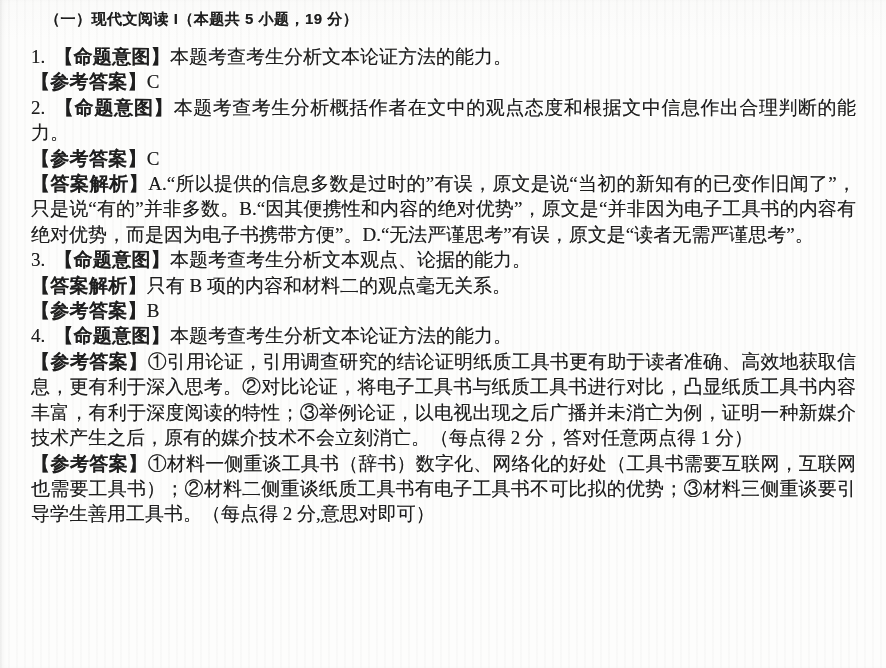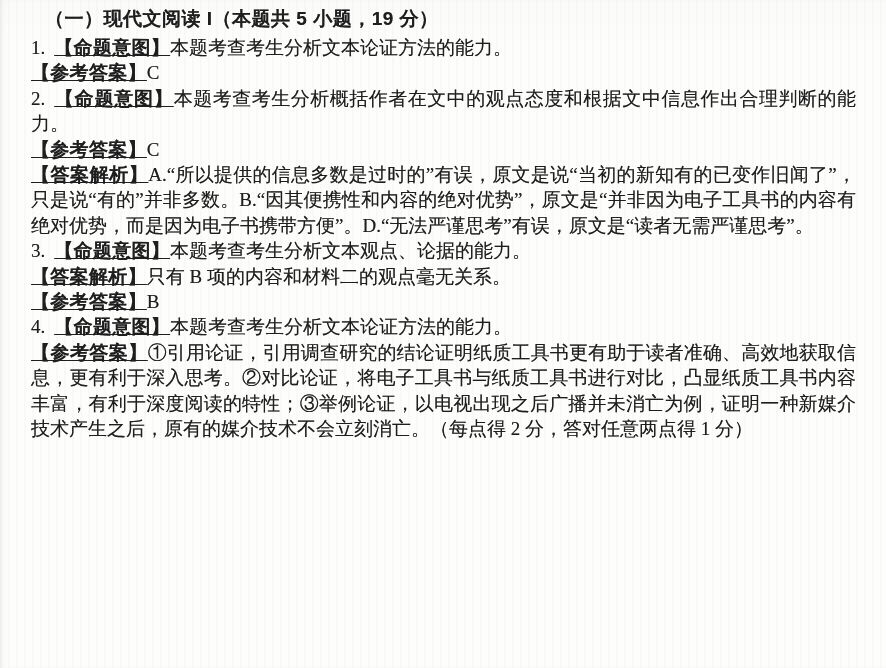--- a/index.html
+++ b/index.html
@@ -21,40 +21,39 @@
     font-family: "Liberation Serif", serif;
     font-size: 19px;
     line-height: 25.4px;
     -webkit-font-smoothing: antialiased;
   }
   .doc {
     padding: 5px 30px 0 31px;
     text-shadow: 0 0 0.5px rgba(40,40,40,0.55);
   }
   .title {
-    margin: 0 0 3px 14px;
+    margin: 0 0 12px 14px;
     font-family: "Liberation Sans", sans-serif;
     font-weight: 700;
-    font-size: 19px;
+    font-size: 15px;
     line-height: 27px;
     letter-spacing: 0.5px;
   }
   .para {
     margin: 0;
     text-align: justify;
     text-justify: inter-ideograph;
   }
   .qnum {
     margin-right: 9px;
   }
   .label {
     font-family: "Liberation Sans", sans-serif;
     font-weight: 700;
     letter-spacing: 0.3px;
-    text-decoration: underline;
   }
 </style>
 </head>
 <body>
 
 <div class="doc">
 
   <h1 class="title">（一）现代文阅读 I（本题共 5 小题，19 分）</h1>
 
   <p class="para"><span class="qnum">1.</span><b class="label">【命题意图】</b><span>本题考查考生分析文本论证方法的能力。</span></p>
@@ -64,14 +63,15 @@
   <p class="para"><b class="label">【参考答案】</b><span>C</span></p>
   <p class="para"><b class="label">【答案解析】</b><span>A.“所以提供的信息多数是过时的”有误，原文是说“当初的新知有的已变作旧闻了”，只是说“有的”并非多数。B.“因其便携性和内容的绝对优势”，原文是“并非因为电子工具书的内容有绝对优势，而是因为电子书携带方便”。D.“无法严谨思考”有误，原文是“读者无需严谨思考”。</span></p>
 
   <p class="para"><span class="qnum">3.</span><b class="label">【命题意图】</b><span>本题考查考生分析文本观点、论据的能力。</span></p>
   <p class="para"><b class="label">【答案解析】</b><span>只有 B 项的内容和材料二的观点毫无关系。</span></p>
   <p class="para"><b class="label">【参考答案】</b><span>B</span></p>
 
   <p class="para"><span class="qnum">4.</span><b class="label">【命题意图】</b><span>本题考查考生分析文本论证方法的能力。</span></p>
   <p class="para"><b class="label">【参考答案】</b><span>①引用论证，引用调查研究的结论证明纸质工具书更有助于读者准确、高效地获取信息，更有利于深入思考。②对比论证，将电子工具书与纸质工具书进行对比，凸显纸质工具书内容丰富，有利于深度阅读的特性；③举例论证，以电视出现之后广播并未消亡为例，证明一种新媒介技术产生之后，原有的媒介技术不会立刻消亡。（每点得 2 分，答对任意两点得 1 分）</span></p>
 
+  <p class="para"><b class="label">【参考答案】</b><span>①材料一侧重谈工具书（辞书）数字化、网络化的好处（工具书需要互联网，互联网也需要工具书）；②材料二侧重谈纸质工具书有电子工具书不可比拟的优势；③材料三侧重谈要引导学生善用工具书。（每点得 2 分,意思对即可）</span></p>
 
 </div>
 
 </body></html>

